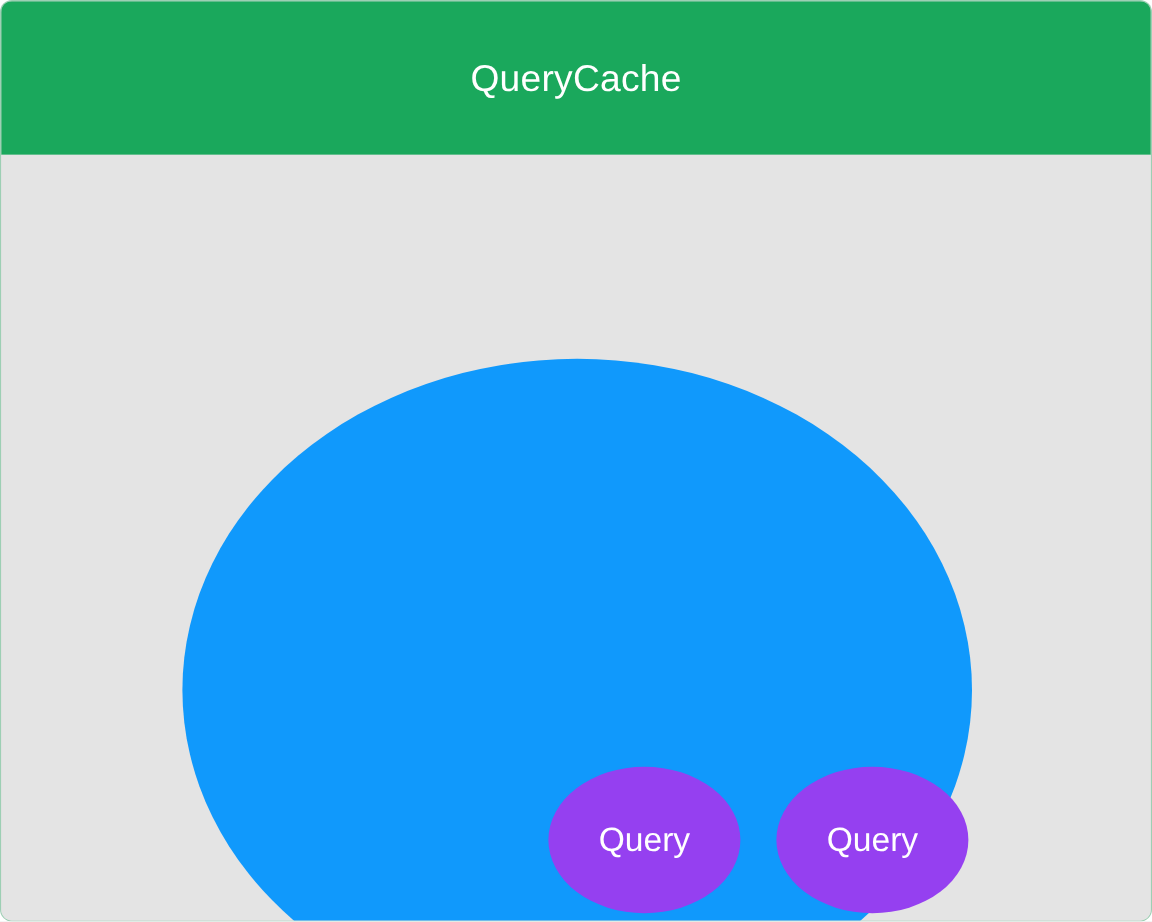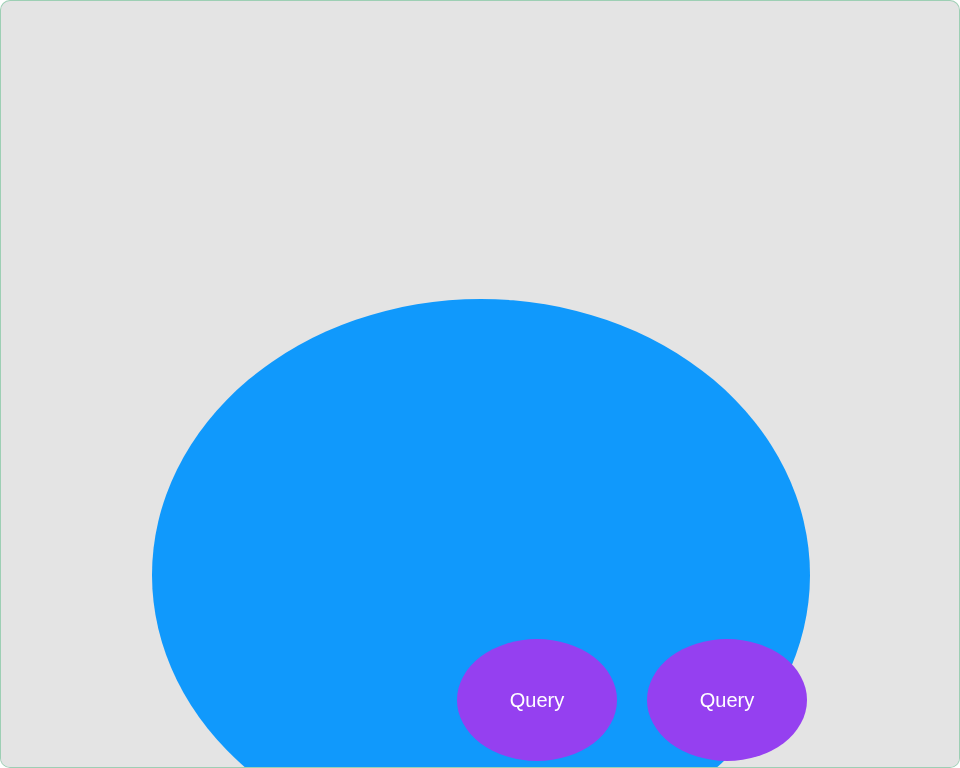--- a/index.html
+++ b/index.html
@@ -100,33 +100,36 @@
     display: flex;
     align-items: center;
     justify-content: center;
   }
 
   .query-ellipse.q0 { left: 305px; top: 340px; }
   .query-ellipse.q1 { left: 495px; top: 340px; }
 
   .query-label {
     color: #ffffff;
-    font-size: 20px;
+    font-size: 28px;
     font-weight: 400;
     line-height: 1;
     font-family: "Liberation Sans", sans-serif;
   }
 </style>
 </head>
 <body>
 
 <div id="diagram-root">
 
   <div class="cache-container">
 
+    <div class="cache-header">
+      <div class="cache-header-title">QueryCache</div>
+    </div>
 
     <div class="cache-body">
 
       <div class="queries-ellipse">
 
 
         <div class="query-ellipse q0">
           <span class="query-label">Query</span>
         </div>
 

